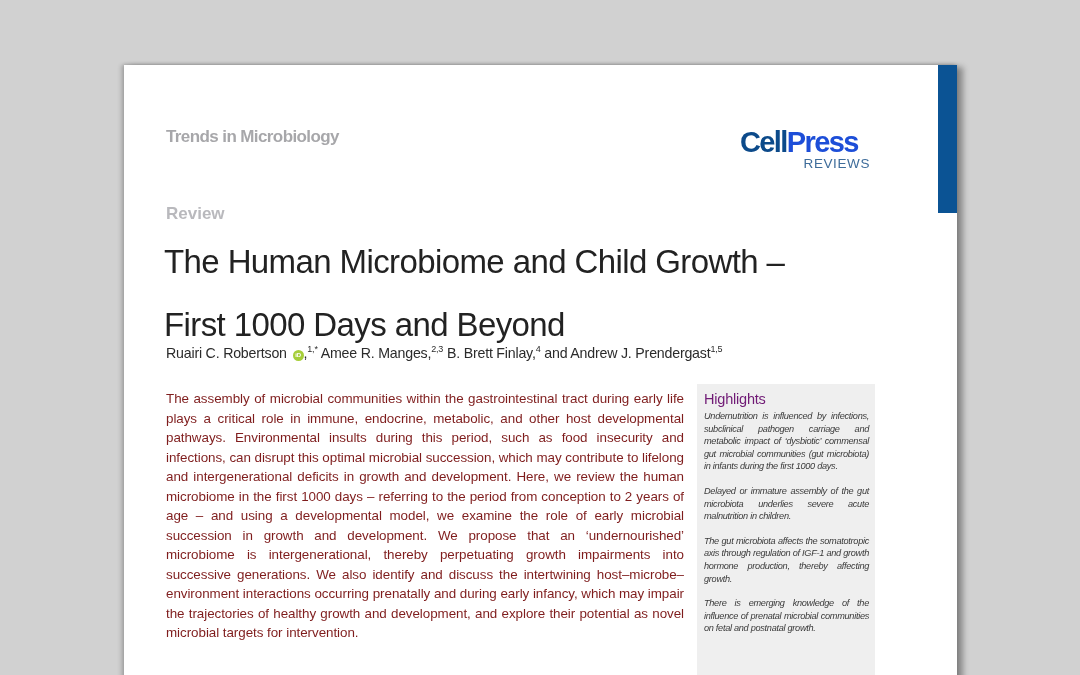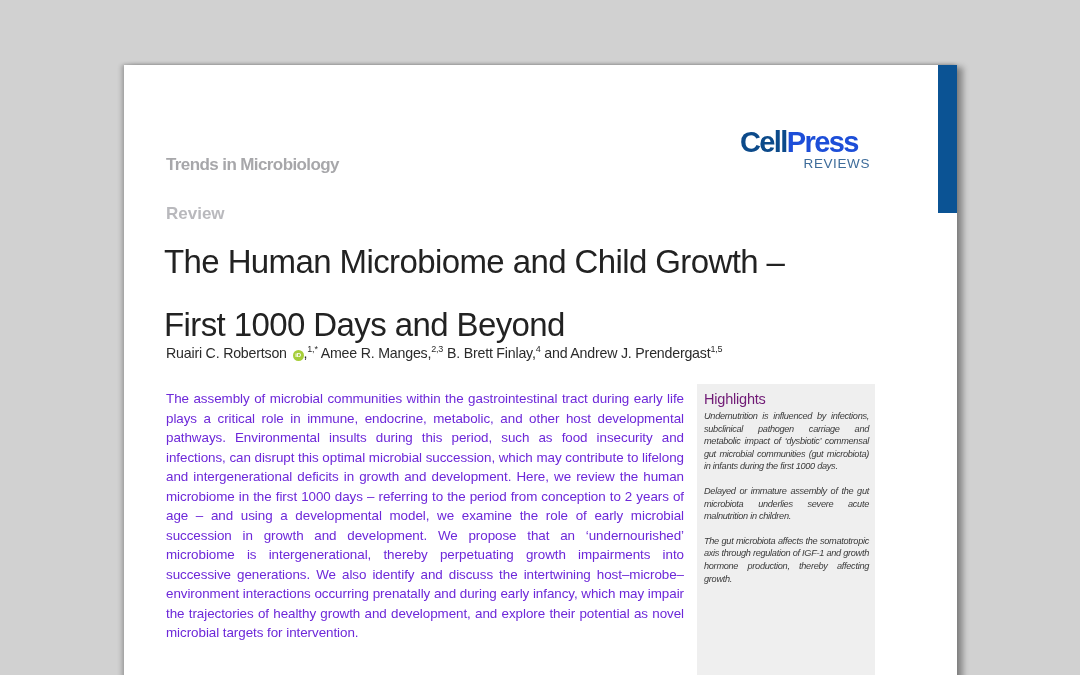--- a/index.html
+++ b/index.html
@@ -32,21 +32,20 @@
       background: #0b5394;
     }
     .journal-name {
       position: absolute;
       left: 42px;
       top: 62px;
       font-size: 17px;
       font-weight: bold;
       color: #a7a7aa;
       letter-spacing: -0.6px;
-      margin-top: 28px;
     }
     .logo {
       position: absolute;
       left: 616px;
       top: 62px;
       width: 136px;
     }
     .logo-main {
       font-size: 29px;
       font-weight: bold;
@@ -112,21 +111,21 @@
       vertical-align: 1px;
       margin-left: 2px;
     }
     .abstract {
       position: absolute;
       left: 42px;
       top: 324px;
       width: 518px;
       font-size: 13.4px;
       line-height: 19.5px;
-      color: #6d28d9;
+      color: #7f1d1d;
       text-align: justify;
       margin: 0;
       letter-spacing: -0.05px;
     }
     .highlights {
       position: absolute;
       left: 573px;
       top: 319px;
       width: 178px;
       height: 330px;
@@ -177,14 +176,15 @@
     <span>Andrew J. Prendergast</span><sup>1,5</sup>
   </div>
 
   <p class="abstract">The assembly of microbial communities within the gastrointestinal tract during early life plays a critical role in immune, endocrine, metabolic, and other host developmental pathways. Environmental insults during this period, such as food insecurity and infections, can disrupt this optimal microbial succession, which may contribute to lifelong and intergenerational deficits in growth and development. Here, we review the human microbiome in the first 1000 days – referring to the period from conception to 2 years of age – and using a developmental model, we examine the role of early microbial succession in growth and development. We propose that an ‘undernourished’ microbiome is intergenerational, thereby perpetuating growth impairments into successive generations. We also identify and discuss the intertwining host–microbe–environment interactions occurring prenatally and during early infancy, which may impair the trajectories of healthy growth and development, and explore their potential as novel microbial targets for intervention.</p>
 
   <div class="highlights">
     <h2 class="highlights-title">Highlights</h2>
     <p class="highlight-item">Undernutrition is influenced by infections, subclinical pathogen carriage and metabolic impact of ‘dysbiotic’ commensal gut microbial communities (gut microbiota) in infants during the first 1000 days.</p>
     <p class="highlight-item">Delayed or immature assembly of the gut microbiota underlies severe acute malnutrition in children.</p>
     <p class="highlight-item">The gut microbiota affects the somatotropic axis through regulation of IGF-1 and growth hormone production, thereby affecting growth.</p>
+    <p class="highlight-item">There is emerging knowledge of the influence of prenatal microbial communities on fetal and postnatal growth.</p>
   </div>
 </div>
 
 </body></html>

